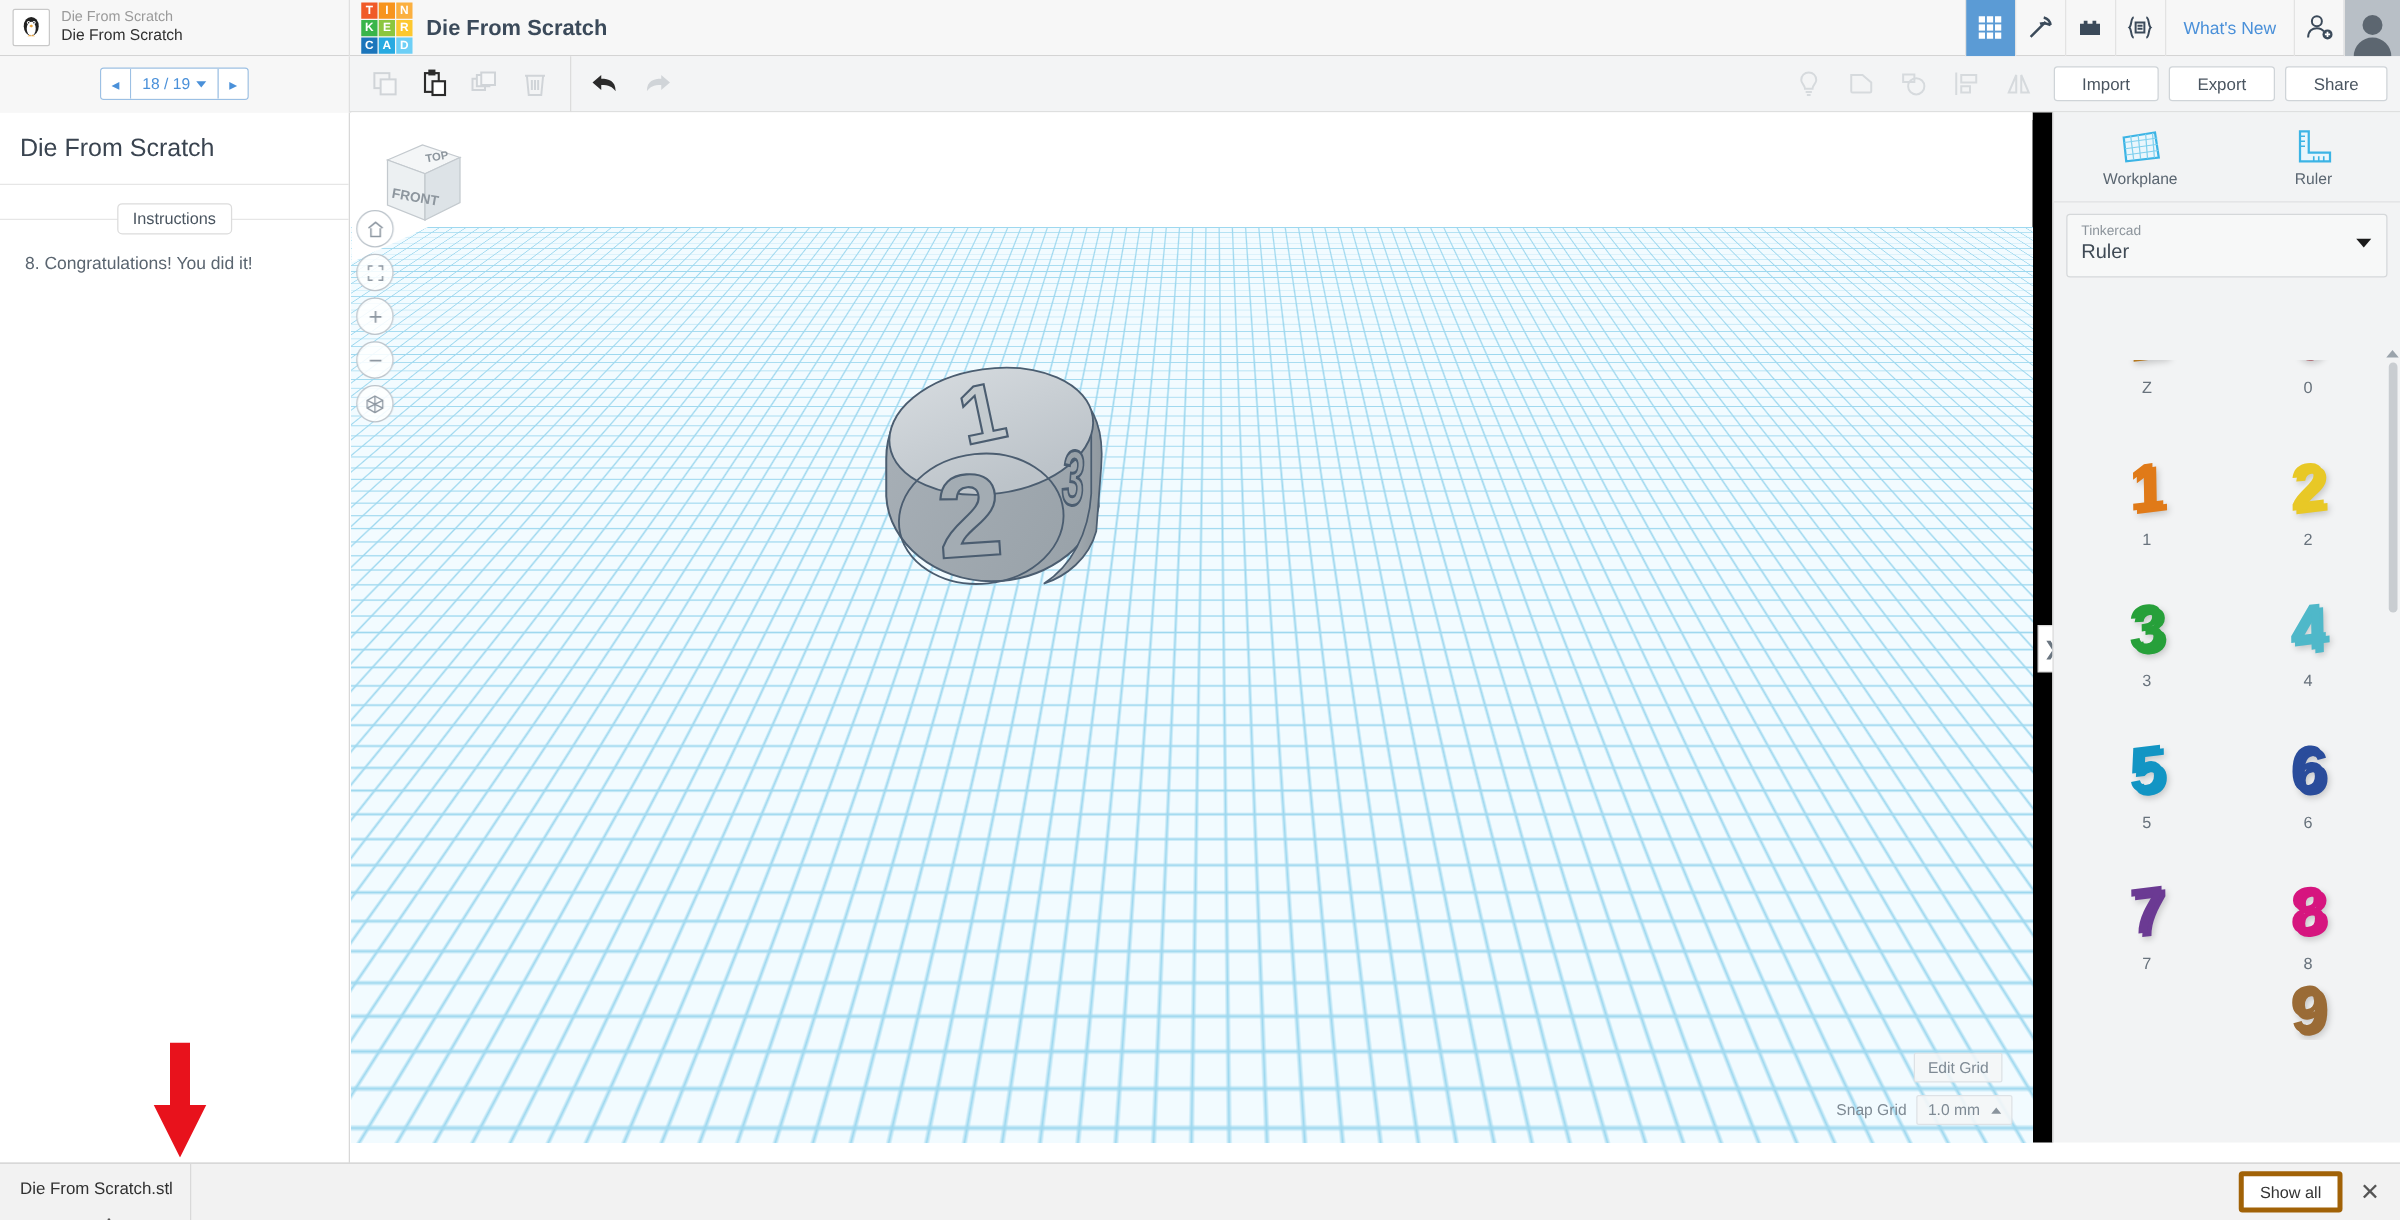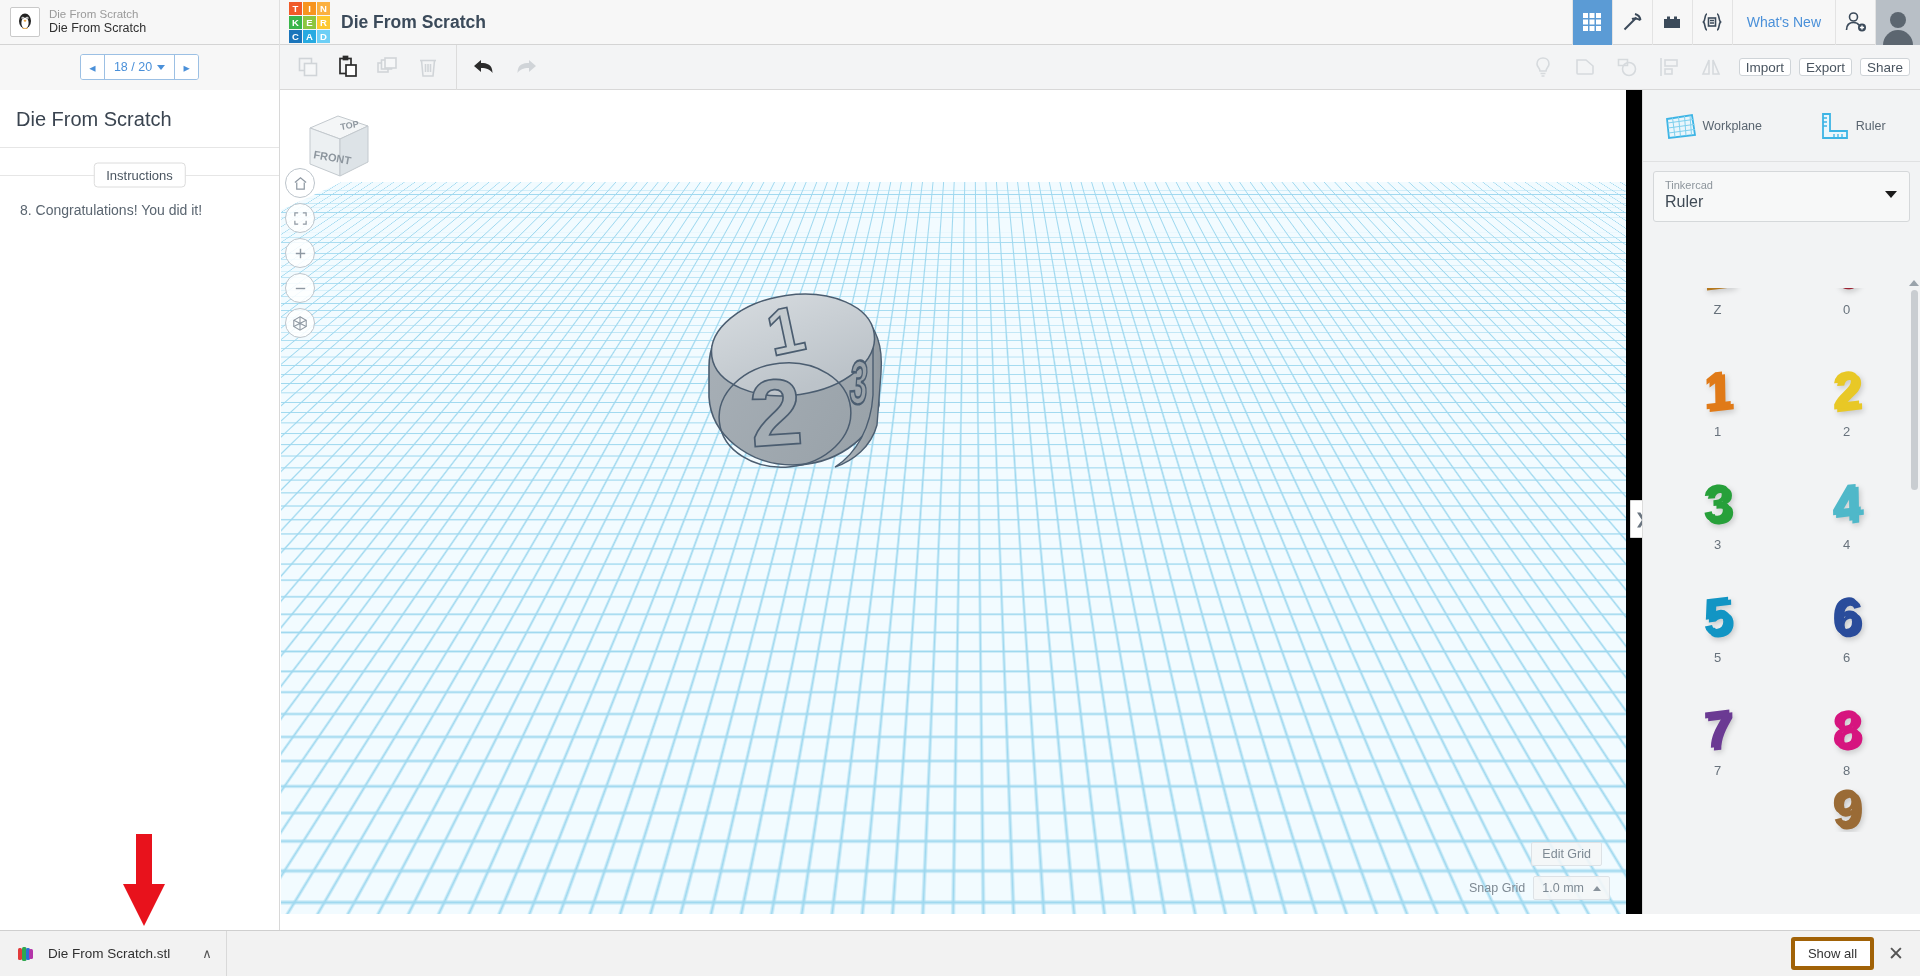--- a/index.html
+++ b/index.html
@@ -88,21 +88,21 @@
     border-top: 5px solid #4a90d9;
   }
   .tool-grp { display: flex; align-items: center; height: 45px; padding: 0 8px; }
   .tool-grp.div { border-right: 1px solid #dcdcdc; }
   .tool-btn {
     width: 40px; height: 45px; display: flex; align-items: center; justify-content: center;
   }
   .tool-btn.dim { opacity: .32; }
   .tb2-right { margin-left: auto; display: flex; align-items: center; height: 45px; padding-right: 10px; gap: 2px; }
   .ie-btn {
-    height: 18px; padding: 0 6px; background: #fff; border: 1px solid #cfd4d8; border-radius: 3px;
+    height: 28px; padding: 0 22px; background: #fff; border: 1px solid #cfd4d8; border-radius: 3px;
     font-size: 13.5px; color: #4a5560; display: flex; align-items: center; margin-left: 6px;
   }
 
   
   .sidebar {
     position: absolute; top: 90px; left: 0; width: 280px; height: 866px;
     background: #fff; border-right: 1px solid #d8d8d8;
   }
   .sb-title {
     padding: 18px 16px 16px; font-size: 20px; color: #3a4450;
@@ -190,21 +190,21 @@
   }
 
   
   .rpanel {
     position: absolute; top: 90px; left: 1642px; width: 278px; height: 824px;
     background: #f2f3f4; border-left: 1px solid #dcdcdc;
   }
   .rp-tools {
     display: flex; height: 72px; background: #f2f3f4; border-bottom: 1px solid #e0e1e2;
   }
-  .rp-tool { flex: 1; display: flex; align-items: center; justify-content: center; gap: 4px; }
+  .rp-tool { flex: 1; display: flex; flex-direction: column; align-items: center; justify-content: center; gap: 4px; }
   .rp-tool-lbl { font-size: 12.5px; color: #5a6570; }
 
   .rp-select {
     margin: 9px 10px 6px; background: #f7f8f8; border: 1px solid #d5d8da; border-radius: 3px;
     padding: 7px 11px 8px; position: relative;
   }
   .rp-sel-sub { font-size: 11px; color: #8d959c; line-height: 1.2; }
   .rp-sel-val { font-size: 16px; color: #3f4a55; line-height: 1.3; }
   .rp-sel-caret {
     position: absolute; right: 12px; top: 19px;
@@ -241,20 +241,21 @@
   }
 
   
   .dlbar {
     position: absolute; left: 0; bottom: 0; width: 1920px; height: 46px;
     background: #f2f2f2; border-top: 1px solid #cfcfcf; display: flex; align-items: center;
   }
   .dl-item {
     display: flex; align-items: center; gap: 12px; padding: 0 14px 0 16px; height: 46px;
     border-right: 1px solid #d9d9d9;
+    flex-direction: column;
   }
   .dl-name { font-size: 13.5px; color: #303030; }
   .dl-chev { font-size: 13px; color: #555; padding-left: 20px; }
   .dl-right { margin-left: auto; display: flex; align-items: center; gap: 14px; padding-right: 16px; }
   .showall-btn {
     background: #fff; border: 4px solid #a16207; border-radius: 3px;
     padding: 5px 13px; font-size: 13px; color: #333;
   }
   .dl-close { font-size: 19px; color: #555; }
 </style>
@@ -346,21 +347,21 @@
           <div class="head"></div>
         </div>
     </div>
   </div>
 
   <div class="toolbar2">
     <div class="pagenav-wrap">
       <div class="pagenav">
         <div class="pn-arrow">◂</div>
         <div class="pn-count">
-          <span>18 / 20</span>
+          <span>18 / 19</span>
           <span class="caret-dn"></span>
         </div>
         <div class="pn-arrow last">▸</div>
       </div>
     </div>
 
     <div class="tool-grp div">
       <div class="tool-btn dim">
         <svg width="24" height="24" viewBox="0 0 24 24" fill="none" stroke="#8a949d" stroke-width="1.6">
           <rect x="3.5" y="3.5" width="12" height="12"></rect>

